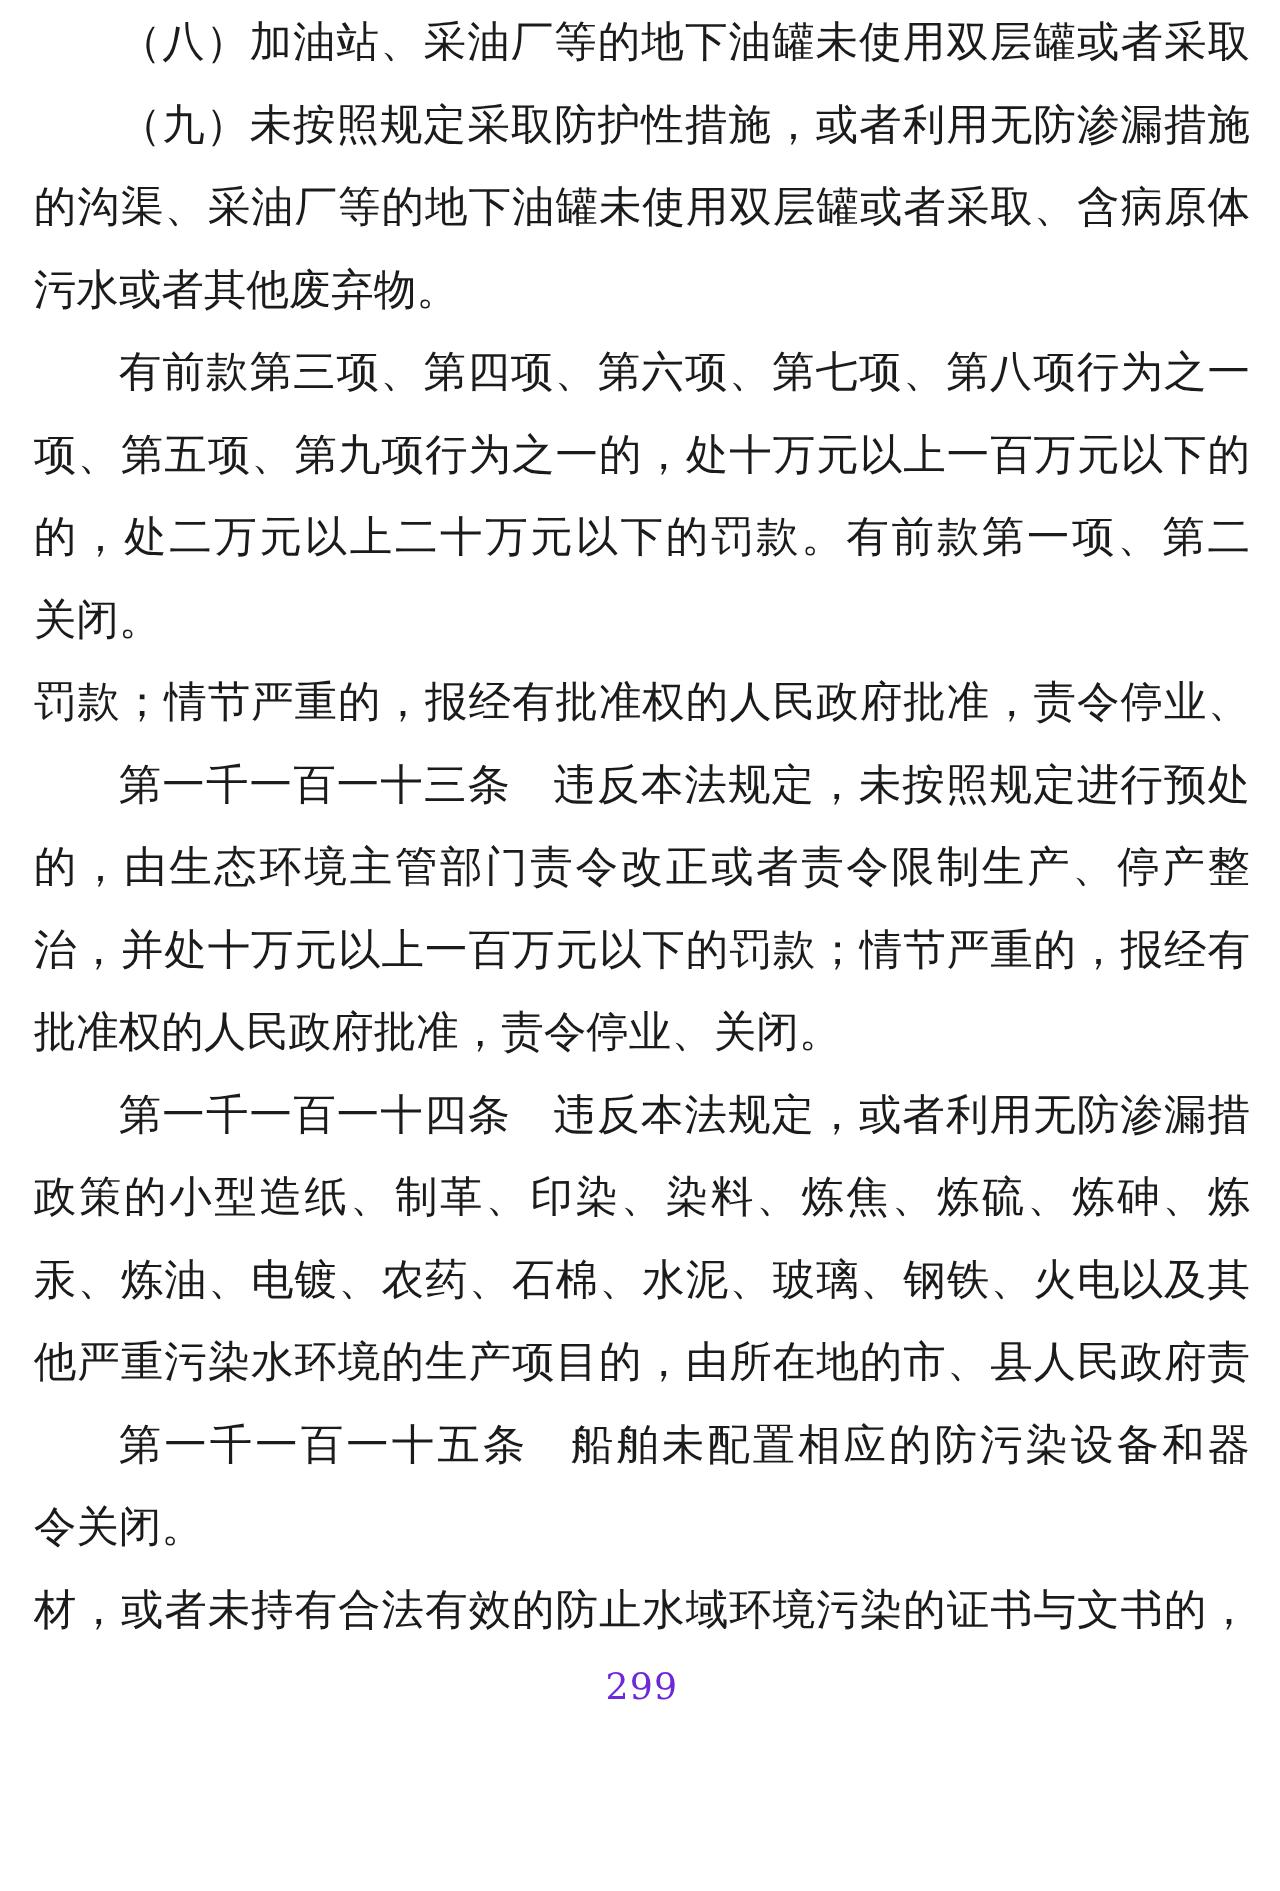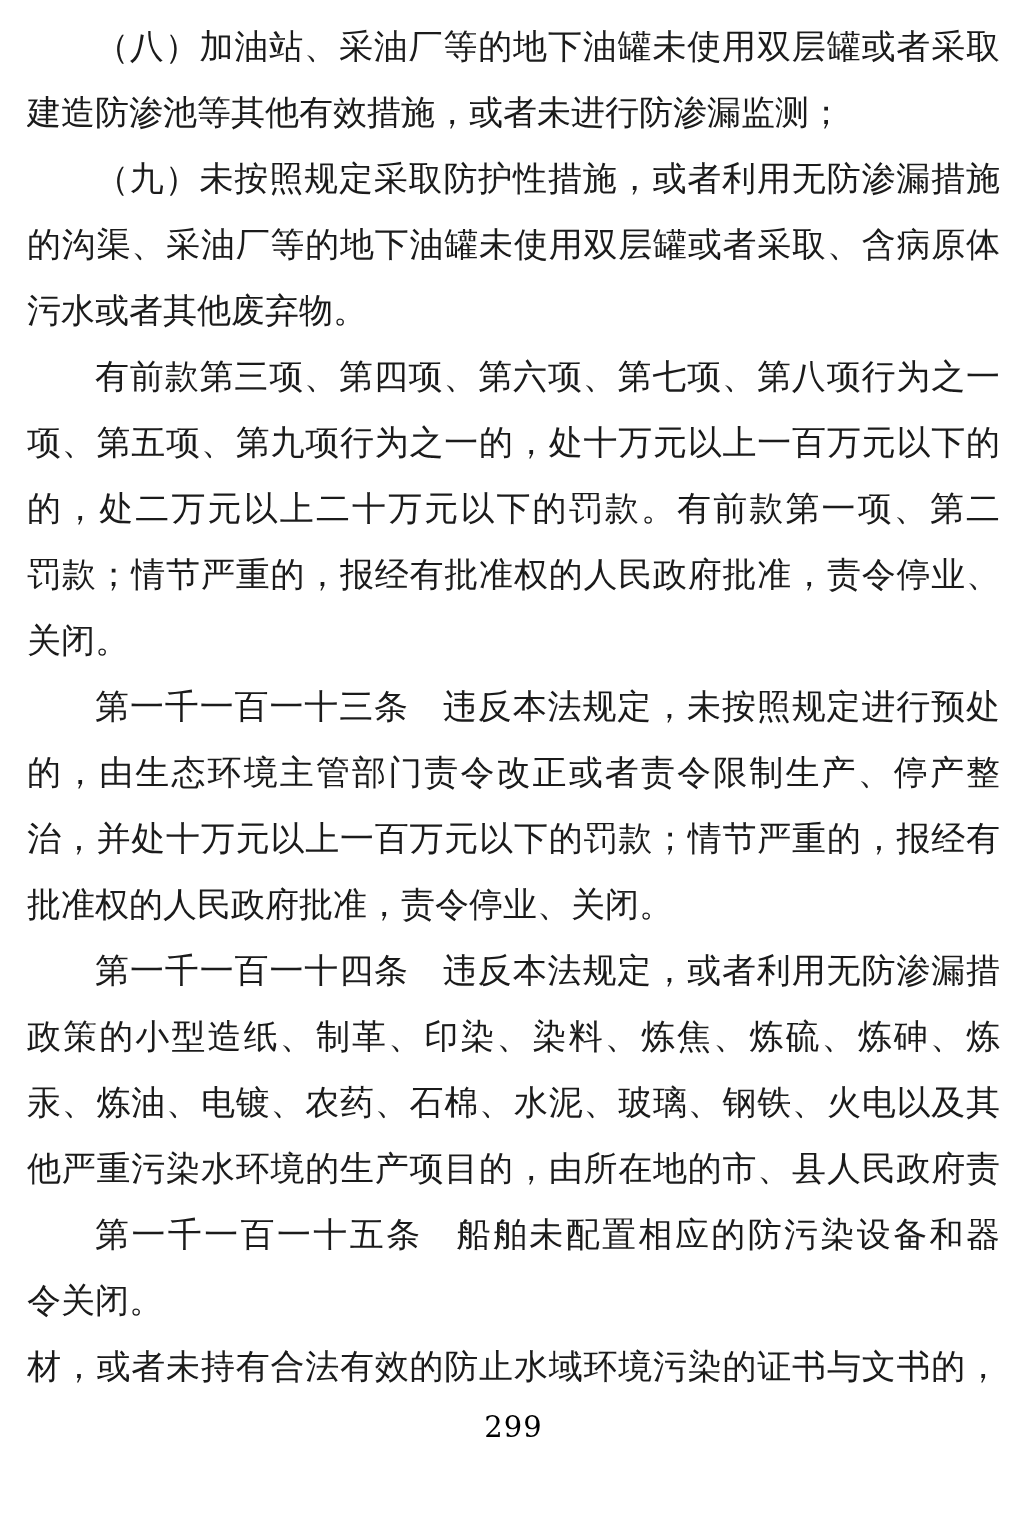--- a/index.html
+++ b/index.html
@@ -10,21 +10,21 @@
     width: 1024px;
     height: 1513px;
     background: #ffffff;
     color: #1b1b1b;
     font-family: "DejaVu Serif", "Liberation Serif", serif;
     overflow: hidden;
   }
   .text-block {
     margin-left: 27px;
     width: 973px;
-    padding-top: 13px;
+    padding-top: 1px;
   }
   .line {
     font-size: 34px;
     height: 66px;
     line-height: 66px;
     text-align: justify;
     text-align-last: justify;
     text-justify: inter-character;
     overflow: hidden;
   }
@@ -38,37 +38,36 @@
   .term {
     font-weight: 400;
     margin-right: 1em;
   }
   .page-number {
     font-size: 29px;
     height: 56px;
     line-height: 56px;
     text-align: center;
     letter-spacing: 1px;
-    color: #000000;
+    color: #6d28d9;
   }
 </style>
 </head>
 <body>
 
 <div class="text-block">
   <div class="line indent">（八）加油站、采油厂等的地下油罐未使用双层罐或者采取</div>
-  <div class="line end">建造防渗池等其他有效措施，或者未进行防渗漏监测；</div>
   <div class="line indent">（九）未按照规定采取防护性措施，或者利用无防渗漏措施</div>
   <div class="line">的沟渠、采油厂等的地下油罐未使用双层罐或者采取、含病原体的</div>
   <div class="line end">污水或者其他废弃物。</div>
   <div class="line indent">有前款第三项、第四项、第六项、第七项、第八项行为之一</div>
   <div class="line">项、第五项、第九项行为之一的，处十万元以上一百万元以下的</div>
   <div class="line">的，处二万元以上二十万元以下的罚款。有前款第一项、第二</div>
+  <div class="line end">关闭。</div>
   <div class="line">罚款；情节严重的，报经有批准权的人民政府批准，责令停业、</div>
-  <div class="line end">关闭。</div>
   <div class="line indent"><span class="term">第一千一百一十三条</span><span>违反本法规定，未按照规定进行预处</span></div>
   <div class="line">的，由生态环境主管部门责令改正或者责令限制生产、停产整</div>
   <div class="line">治，并处十万元以上一百万元以下的罚款；情节严重的，报经有</div>
   <div class="line end">批准权的人民政府批准，责令停业、关闭。</div>
   <div class="line indent"><span class="term">第一千一百一十四条</span><span>违反本法规定，或者利用无防渗漏措施</span></div>
   <div class="line">政策的小型造纸、制革、印染、染料、炼焦、炼硫、炼砷、炼</div>
   <div class="line">汞、炼油、电镀、农药、石棉、水泥、玻璃、钢铁、火电以及其</div>
   <div class="line">他严重污染水环境的生产项目的，由所在地的市、县人民政府责</div>
   <div class="line indent"><span class="term">第一千一百一十五条</span><span>船舶未配置相应的防污染设备和器</span></div>
   <div class="line end">令关闭。</div>

